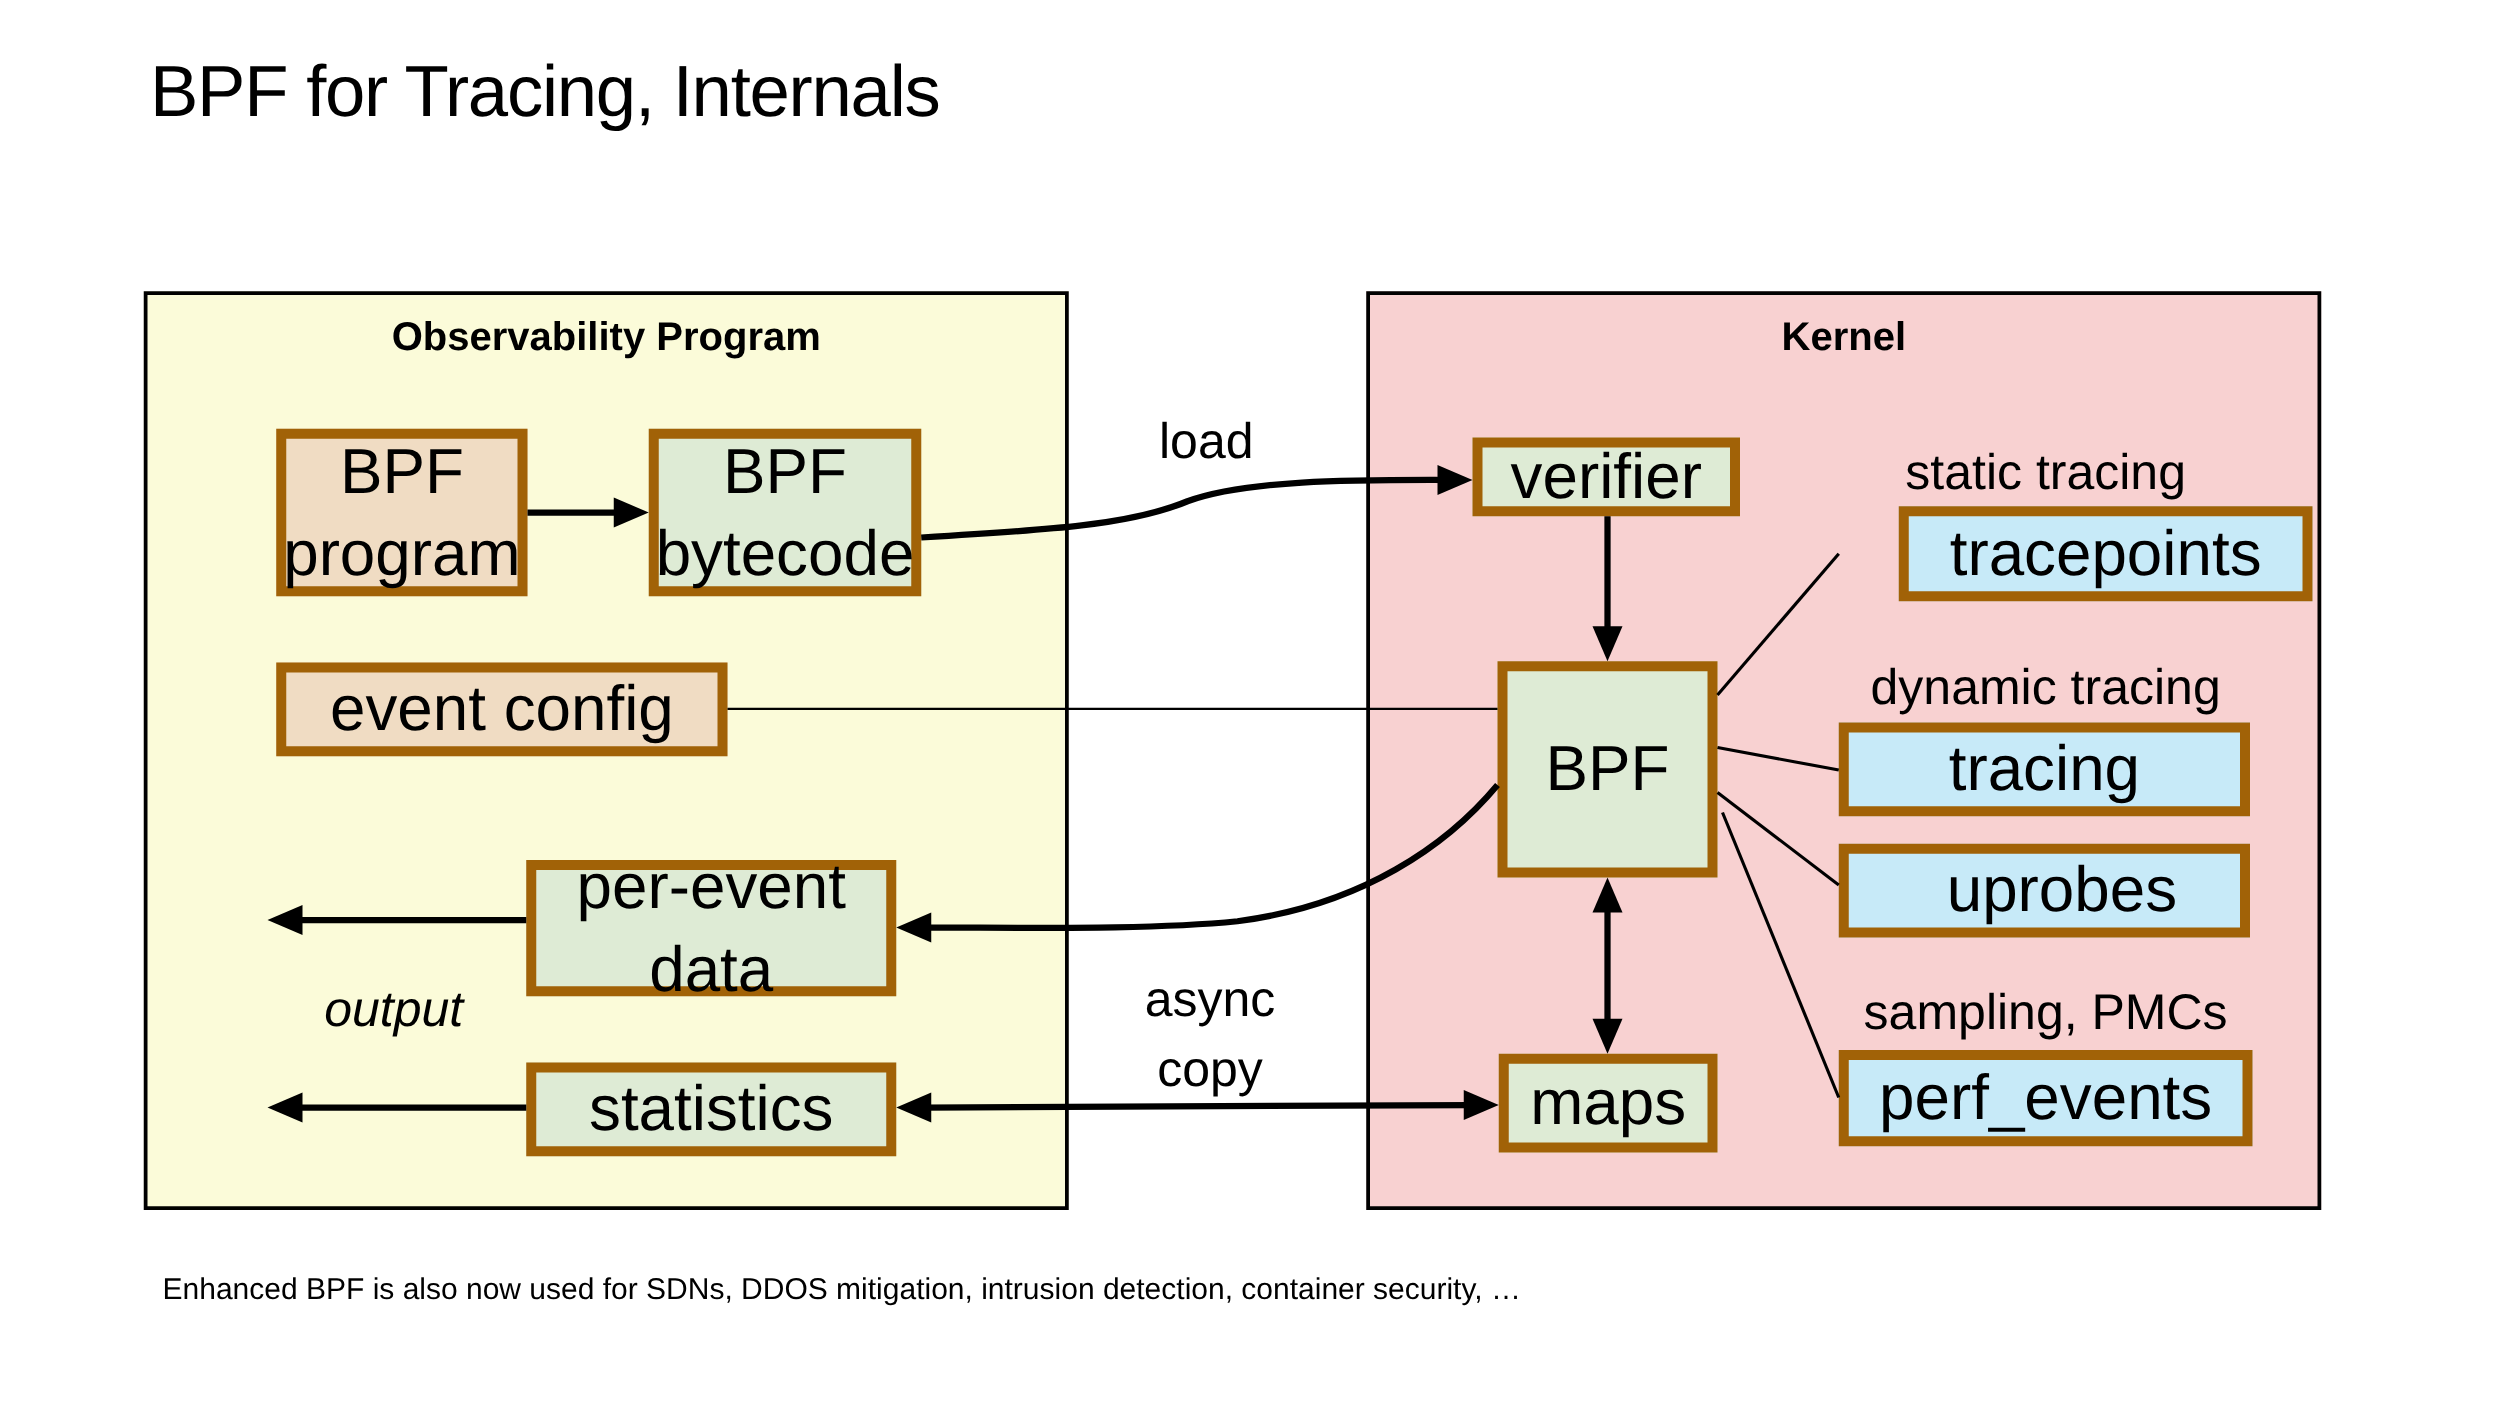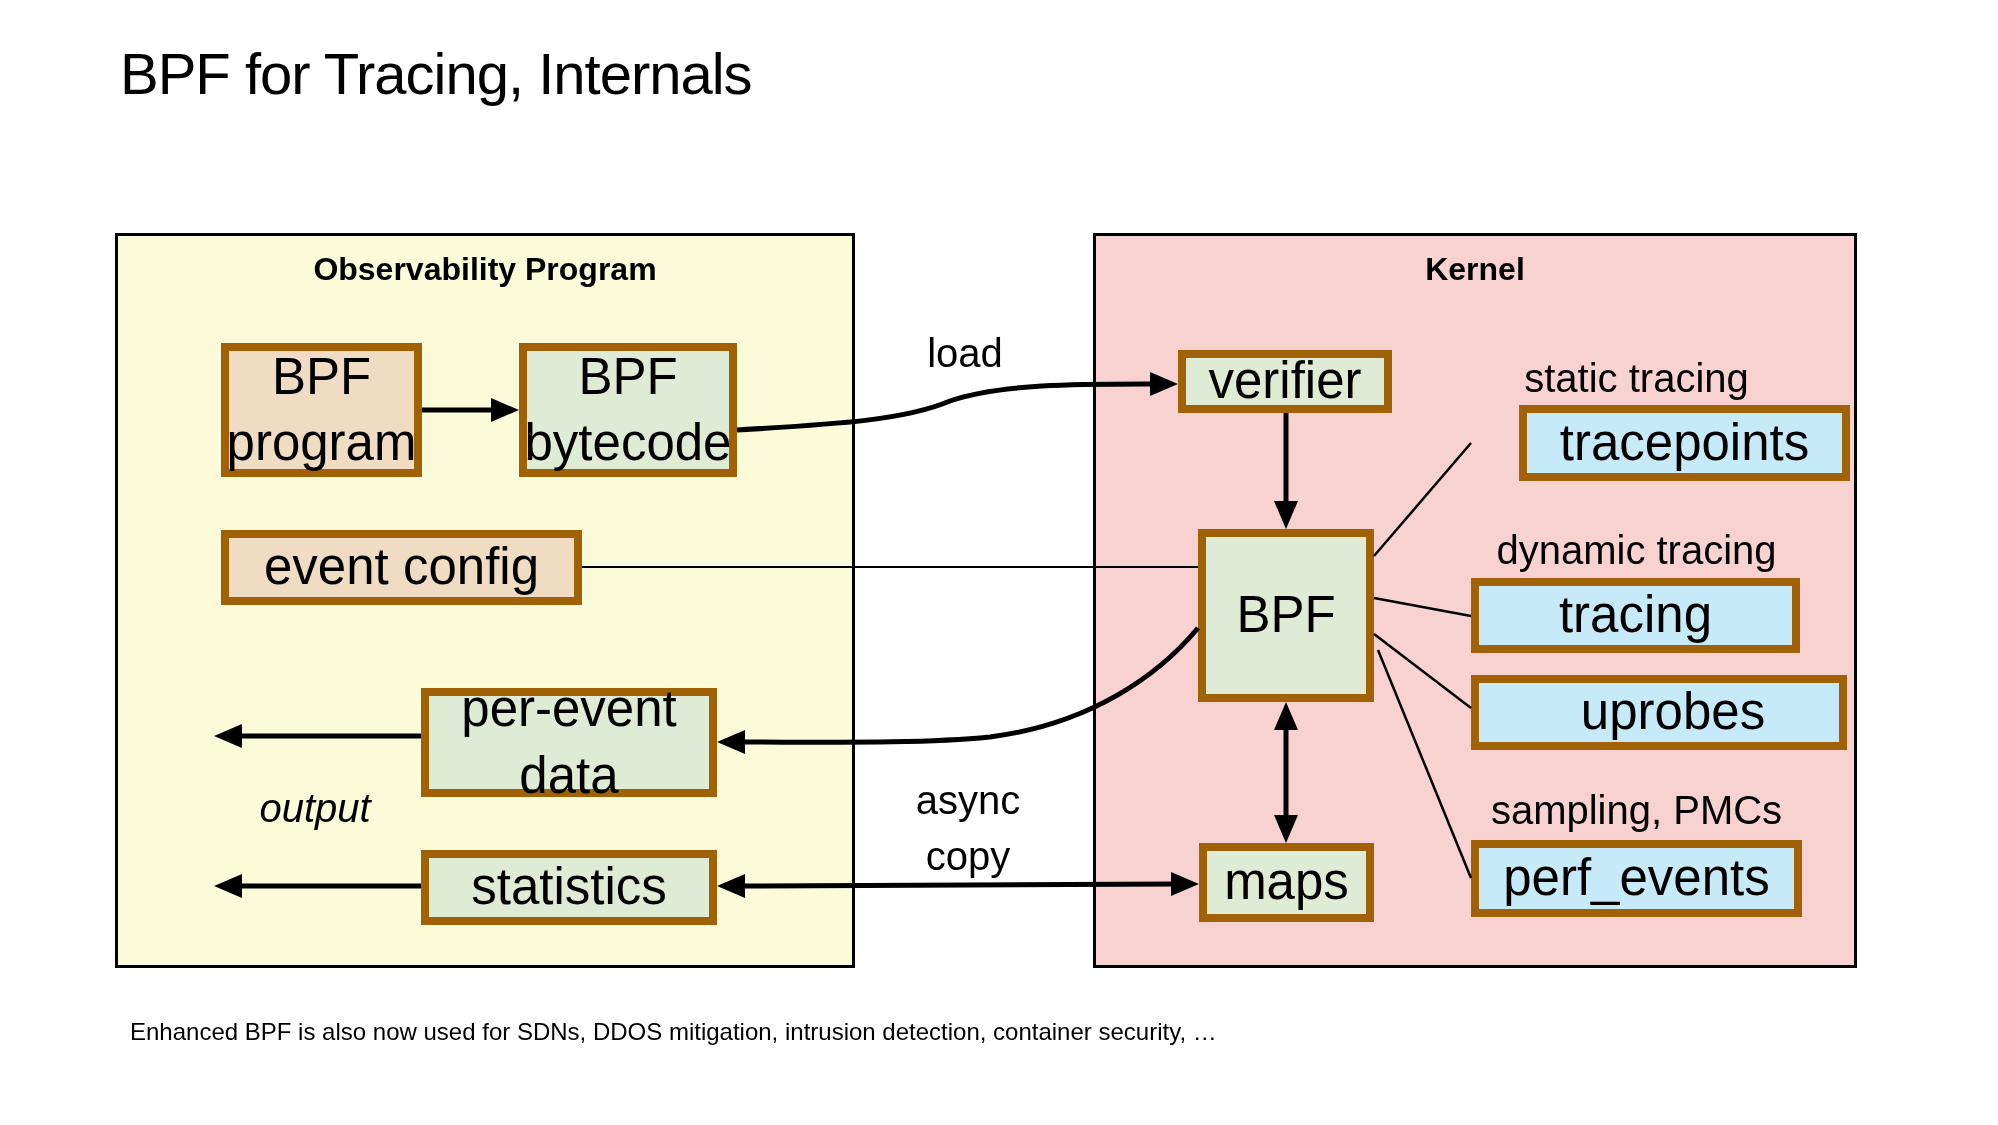--- a/index.html
+++ b/index.html
@@ -33,21 +33,21 @@
   .n-bpf-bytecode{left:519px;top:343px;width:218px;height:134px;}
   .n-event-config{left:221px;top:530px;width:361px;height:75px;}
   .n-per-event{left:421px;top:688px;width:296px;height:109px;}
   .n-statistics{left:421px;top:850px;width:296px;height:75px;}
   
   .n-verifier{left:1178px;top:350px;width:214px;height:63px;}
   .n-bpf{left:1198px;top:529px;width:176px;height:173px;}
   .n-maps{left:1199px;top:843px;width:175px;height:79px;}
   .n-tracepoints{left:1471px;top:405px;width:331px;height:76px;margin-left:48px;}
   .n-kprobes{left:1471px;top:578px;width:329px;height:75px;}
-  .n-uprobes{left:1471px;top:675px;width:376px;height:75px;padding-left:28px;}
+  .n-uprobes{left:1471px;top:675px;width:329px;height:75px;padding-left:28px;}
   .n-perf-events{left:1471px;top:840px;width:331px;height:77px;}
   .flabel{
     position:absolute;font-size:40px;line-height:1.4;text-align:center;white-space:pre-line;
   }
   .l-static{left:1471px;top:350px;width:331px;}
   .l-dynamic{left:1446px;top:522px;width:381px;}
   .l-sampling{left:1446px;top:782px;width:381px;}
   .l-load{left:885px;top:325px;width:160px;}
   .l-attach{left:882px;top:508px;width:180px;}
   .l-async{left:868px;top:772px;width:200px;}

